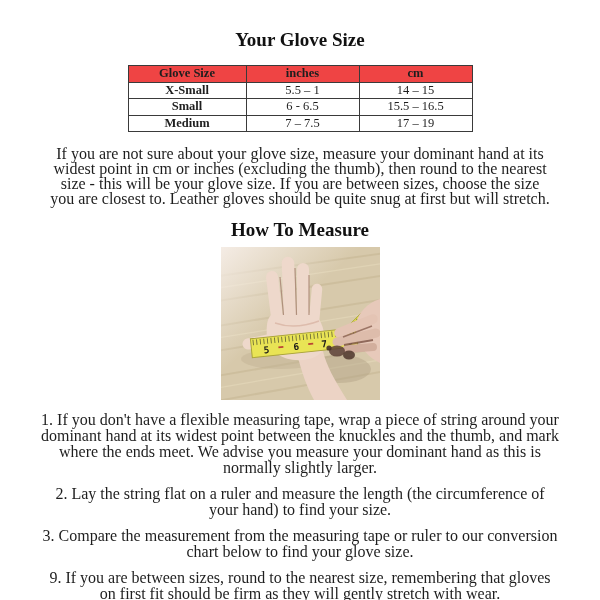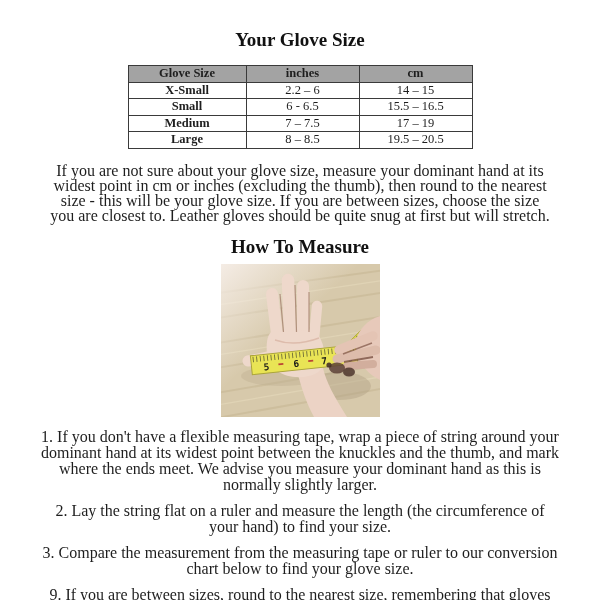--- a/index.html
+++ b/index.html
@@ -25,21 +25,21 @@
     font-size: 12.5px;
     table-layout: fixed;
   }
   .size-table th, .size-table td {
     border: 1px solid #3a3a3a;
     text-align: center;
     padding: 1px 2px;
     line-height: 13.5px;
   }
   .size-table th {
-    background: #a3a3a3;
+    background: #ef4444;
     font-weight: bold;
   }
   .size-table td.size-name { font-weight: bold; }
 
   .para {
     text-align: center;
     font-size: 16px;
     line-height: 15px;
     margin: 0 auto;
   }
@@ -74,37 +74,32 @@
     <thead>
       <tr>
         <th>Glove Size</th>
         <th>inches</th>
         <th>cm</th>
       </tr>
     </thead>
     <tbody>
         <tr>
           <td class="size-name">X-Small</td>
-          <td>2.2 – 6</td>
+          <td>5.5 – 1</td>
           <td>14 – 15</td>
         </tr>
         <tr>
           <td class="size-name">Small</td>
           <td>6 - 6.5</td>
           <td>15.5 – 16.5</td>
         </tr>
         <tr>
           <td class="size-name">Medium</td>
           <td>7 – 7.5</td>
           <td>17 – 19</td>
-        </tr>
-        <tr>
-          <td class="size-name">Large</td>
-          <td>8 – 8.5</td>
-          <td>19.5 – 20.5</td>
         </tr>
       </tbody>
   </table>
 
   <p class="para intro">If you are not sure about your glove size, measure your dominant hand at its widest point in cm or inches (excluding the thumb), then round to the nearest size - this will be your glove size. If you are between sizes, choose the size you are closest to. Leather gloves should be quite snug at first but will stretch.</p>
 
   <h2>How To Measure</h2>
 
   <div class="photo-wrap">
     <svg class="photo" viewBox="0 0 159 153" xmlns="http://www.w3.org/2000/svg">

